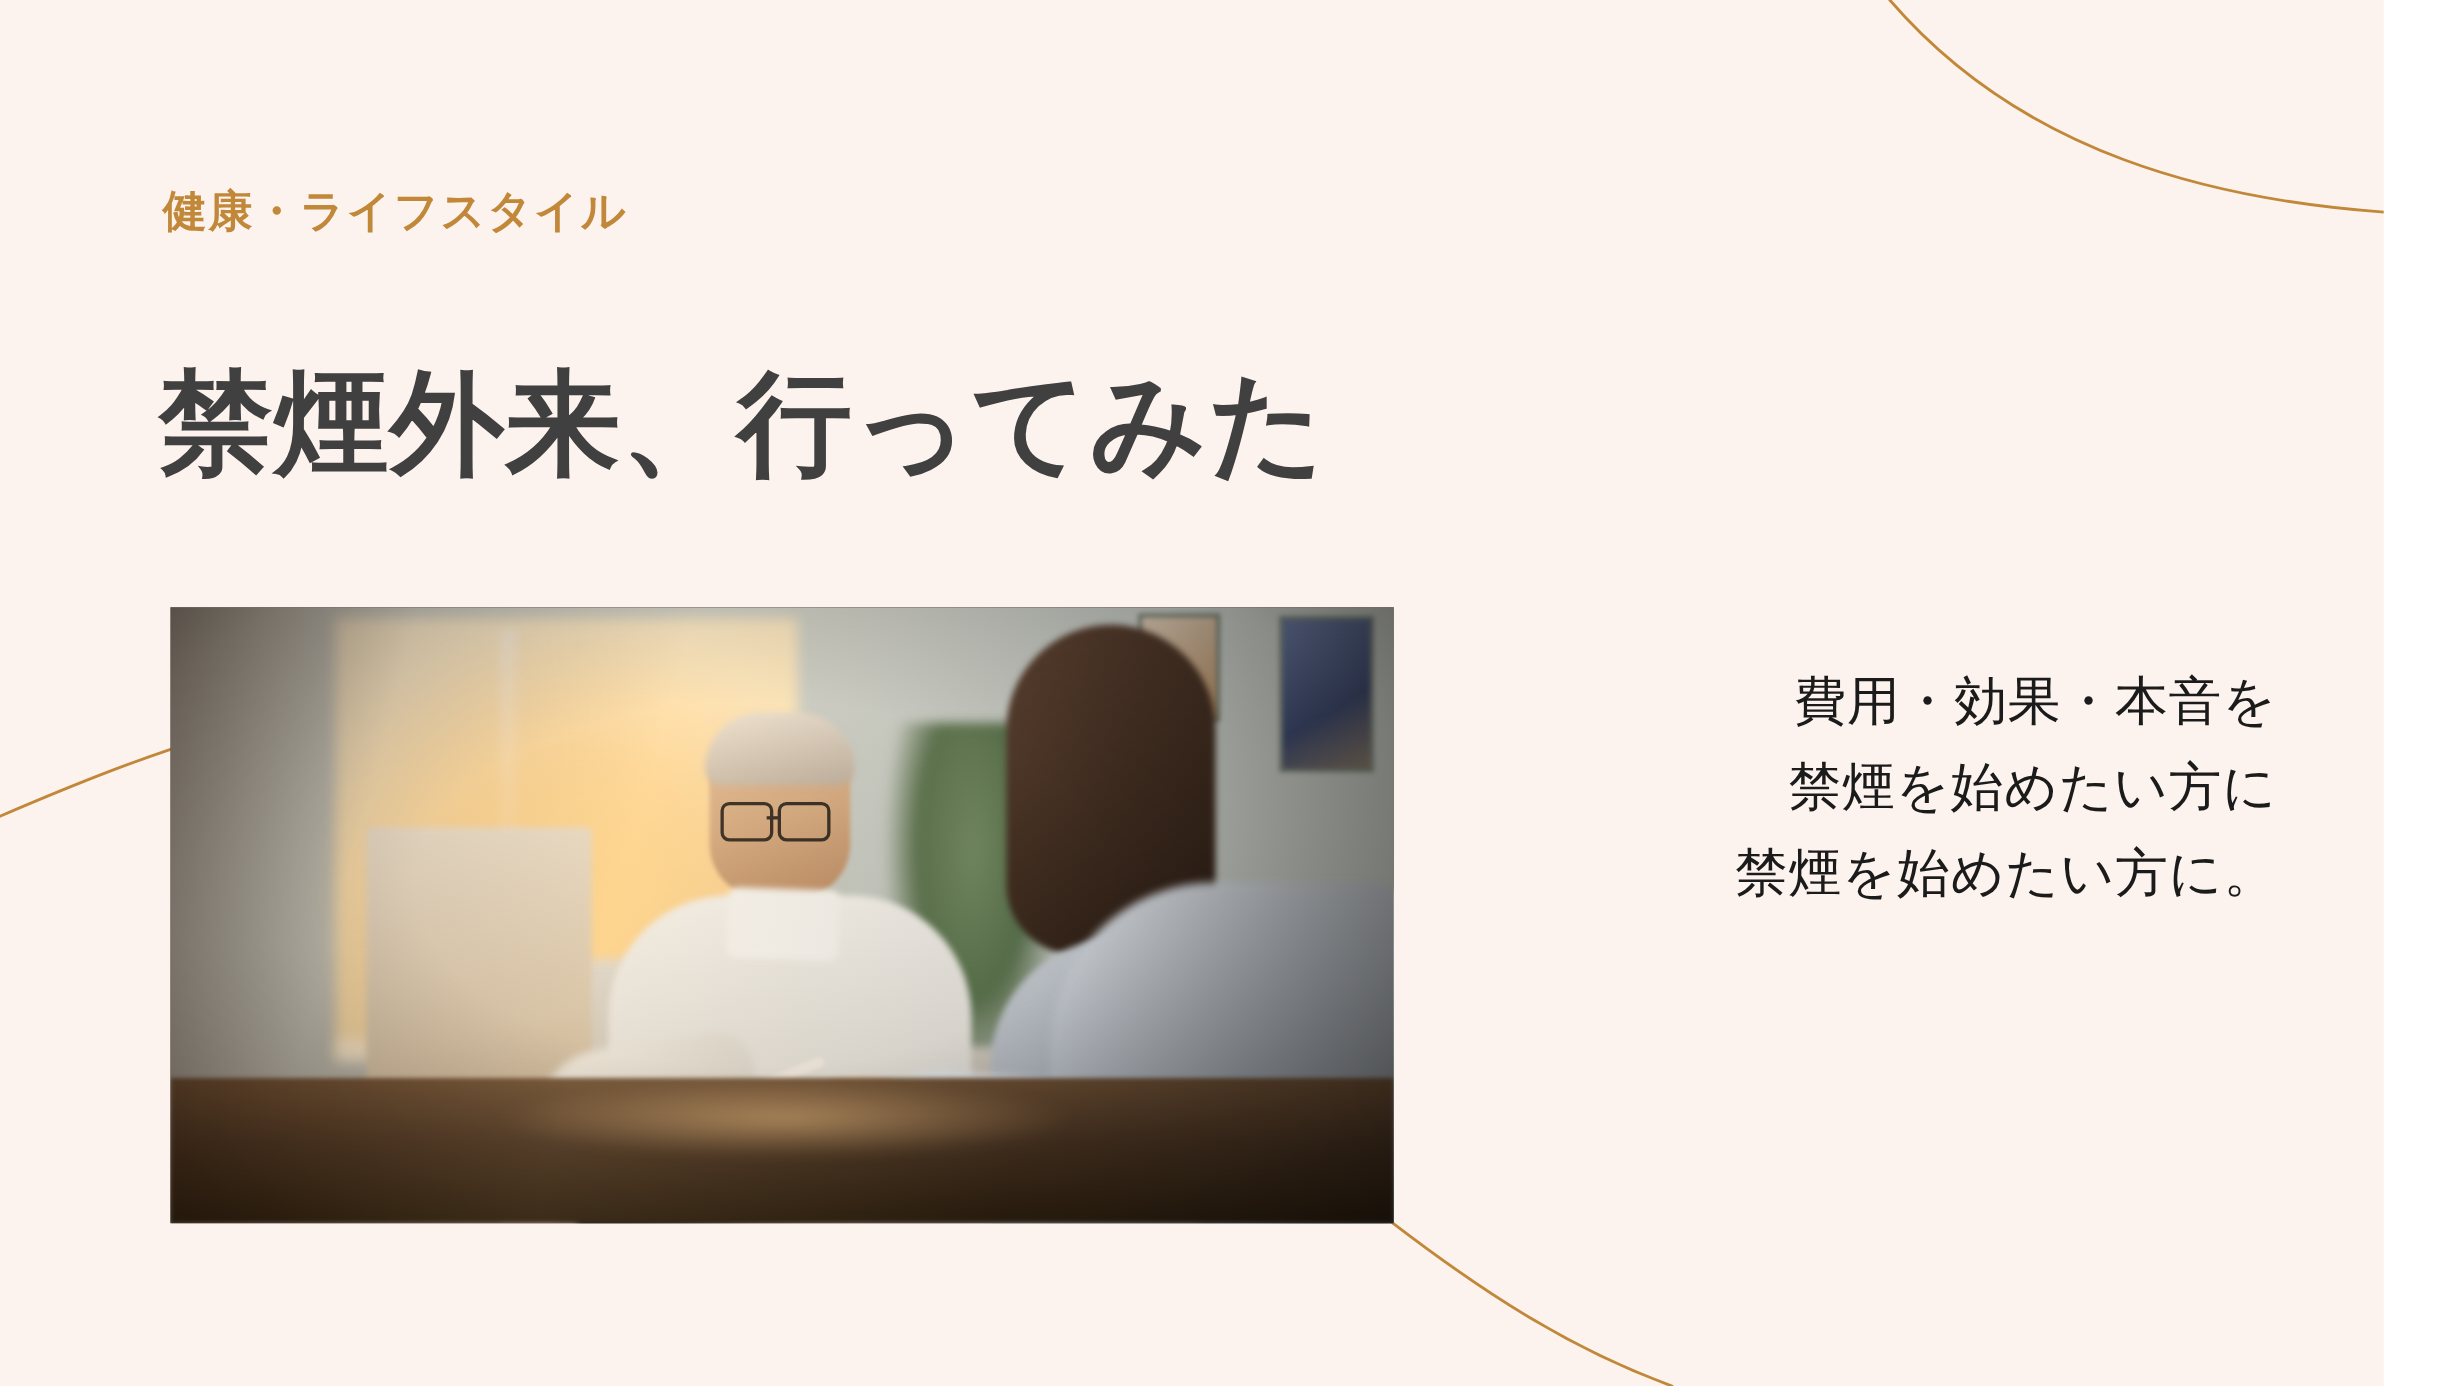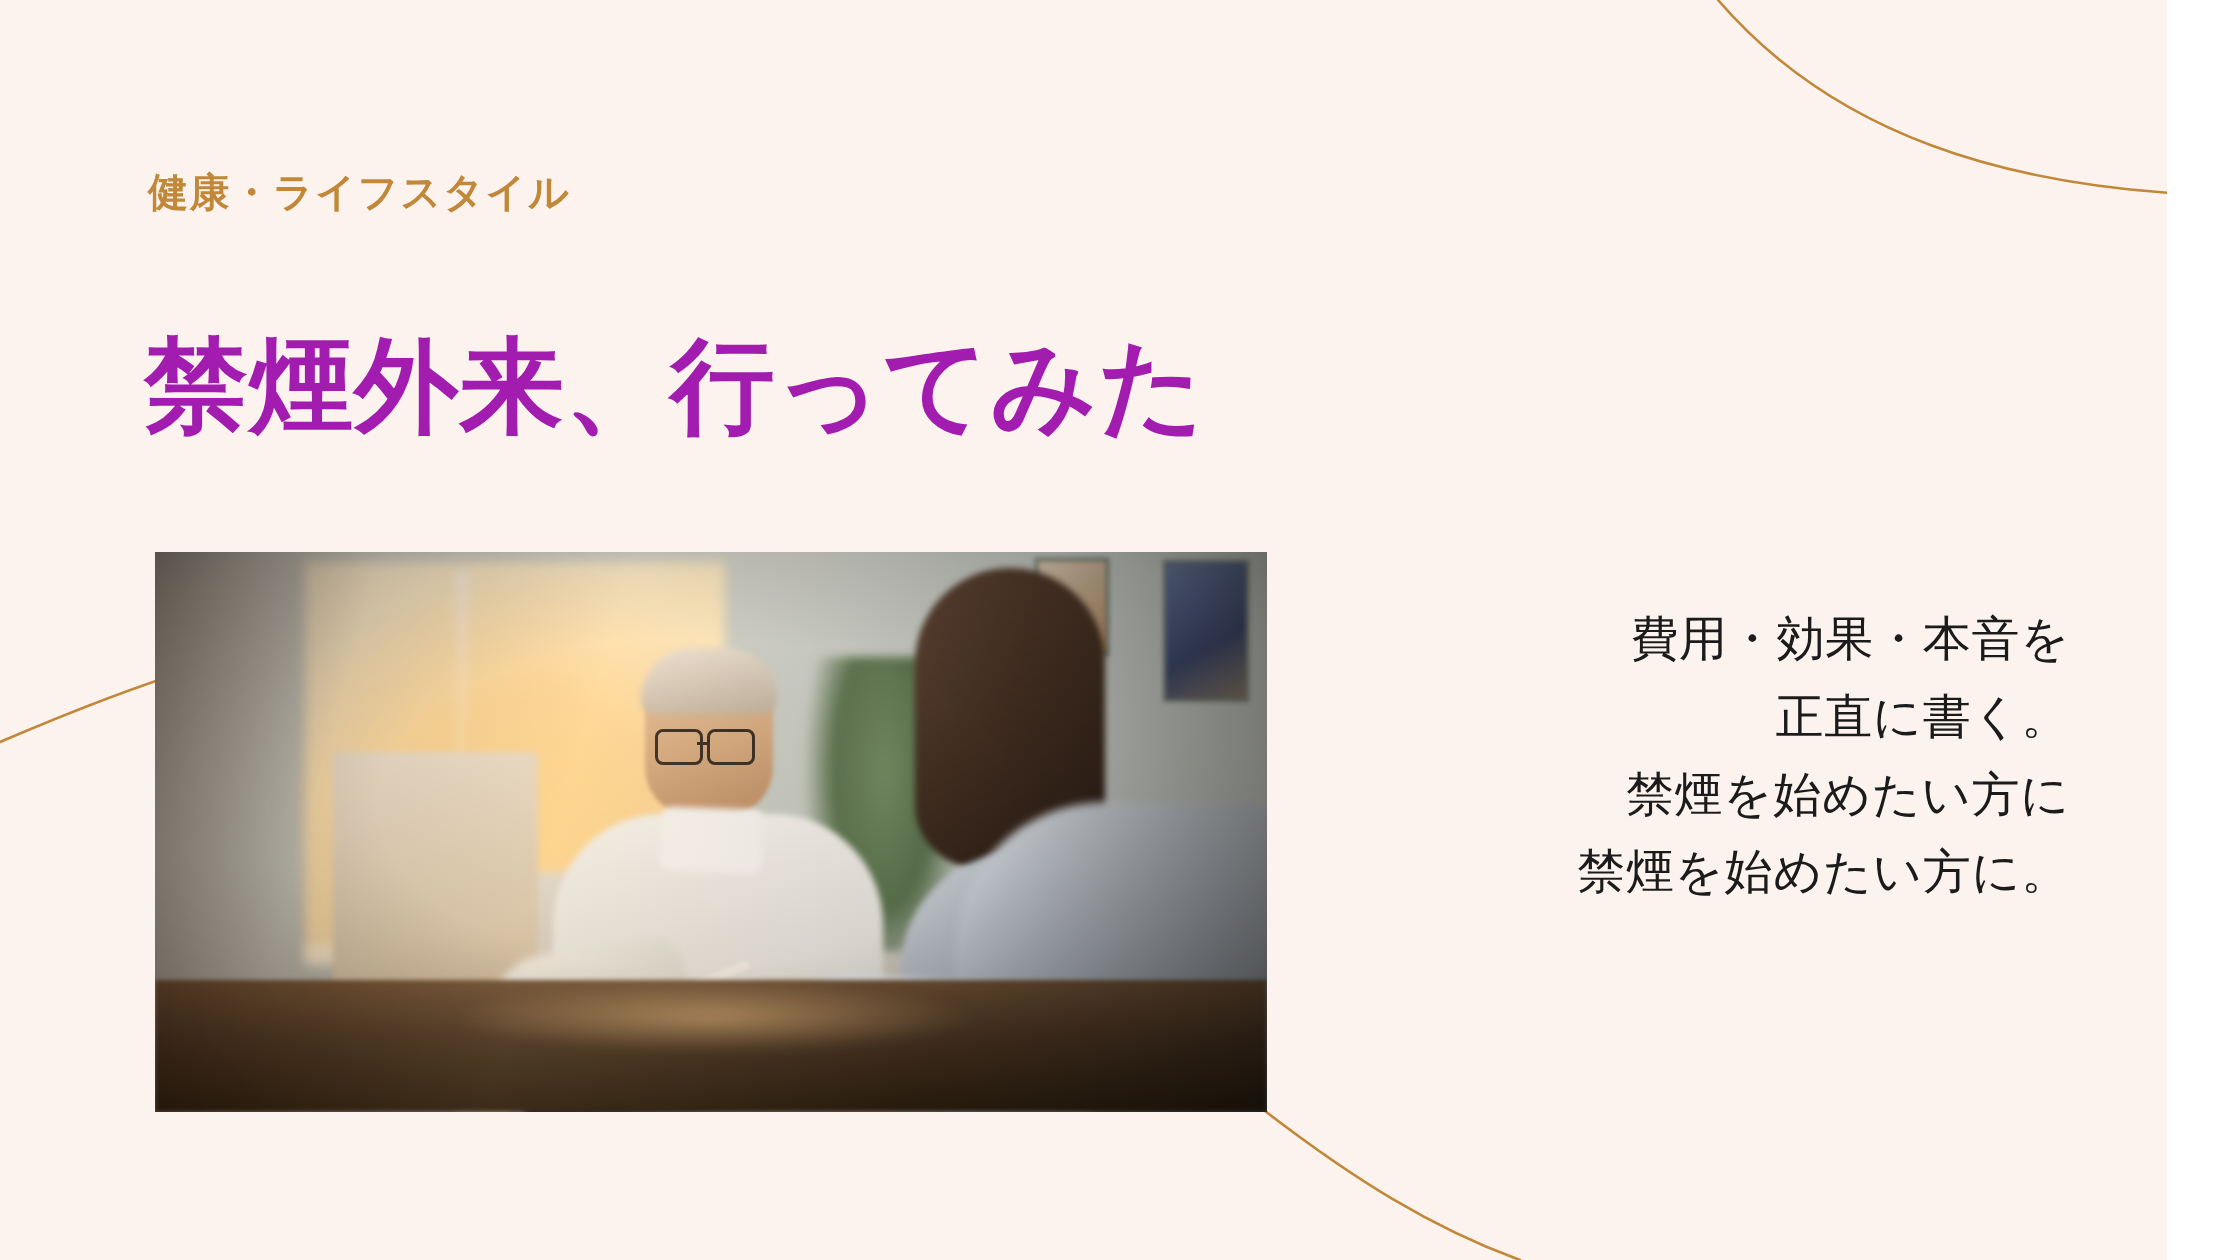--- a/index.html
+++ b/index.html
@@ -42,21 +42,21 @@
   }
 
   
   .headline {
     position: absolute;
     left: 144px;
     top: 255px;
     font-size: 104px;
     font-weight: 700;
     letter-spacing: 0.012em;
-    color: #a21caf;
+    color: #404040;
     white-space: nowrap;
     line-height: 1.18;
   }
 
   
   .photo-frame {
     position: absolute;
     left: 155px;
     top: 552px;
     width: 1112px;
@@ -430,18 +430,17 @@
       <div class="sc-desk"></div>
       <div class="sc-desk-glow"></div>
 
       <div class="sc-grade"></div>
       <div class="sc-vignette"></div>
     </div>
   </div>
 
   <div class="description">
     <span class="dline">費用・効果・本音を</span>
-    <span class="dline">正直に書く。</span>
     <span class="dline">禁煙を始めたい方に</span>
     <span class="dline">禁煙を始めたい方に。</span>
   </div>
 
 </div>
 
 </body></html>

